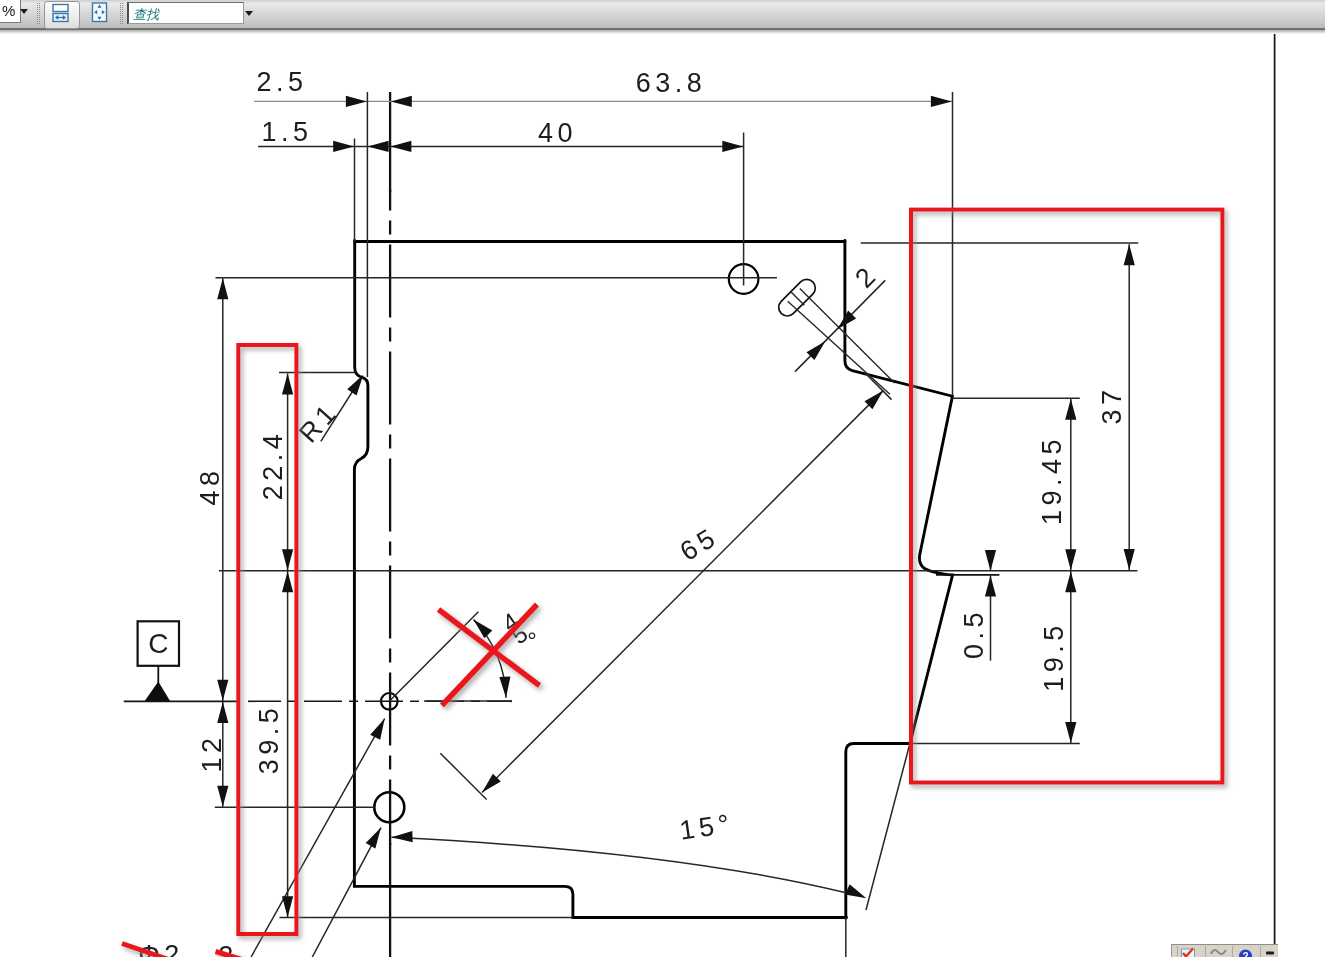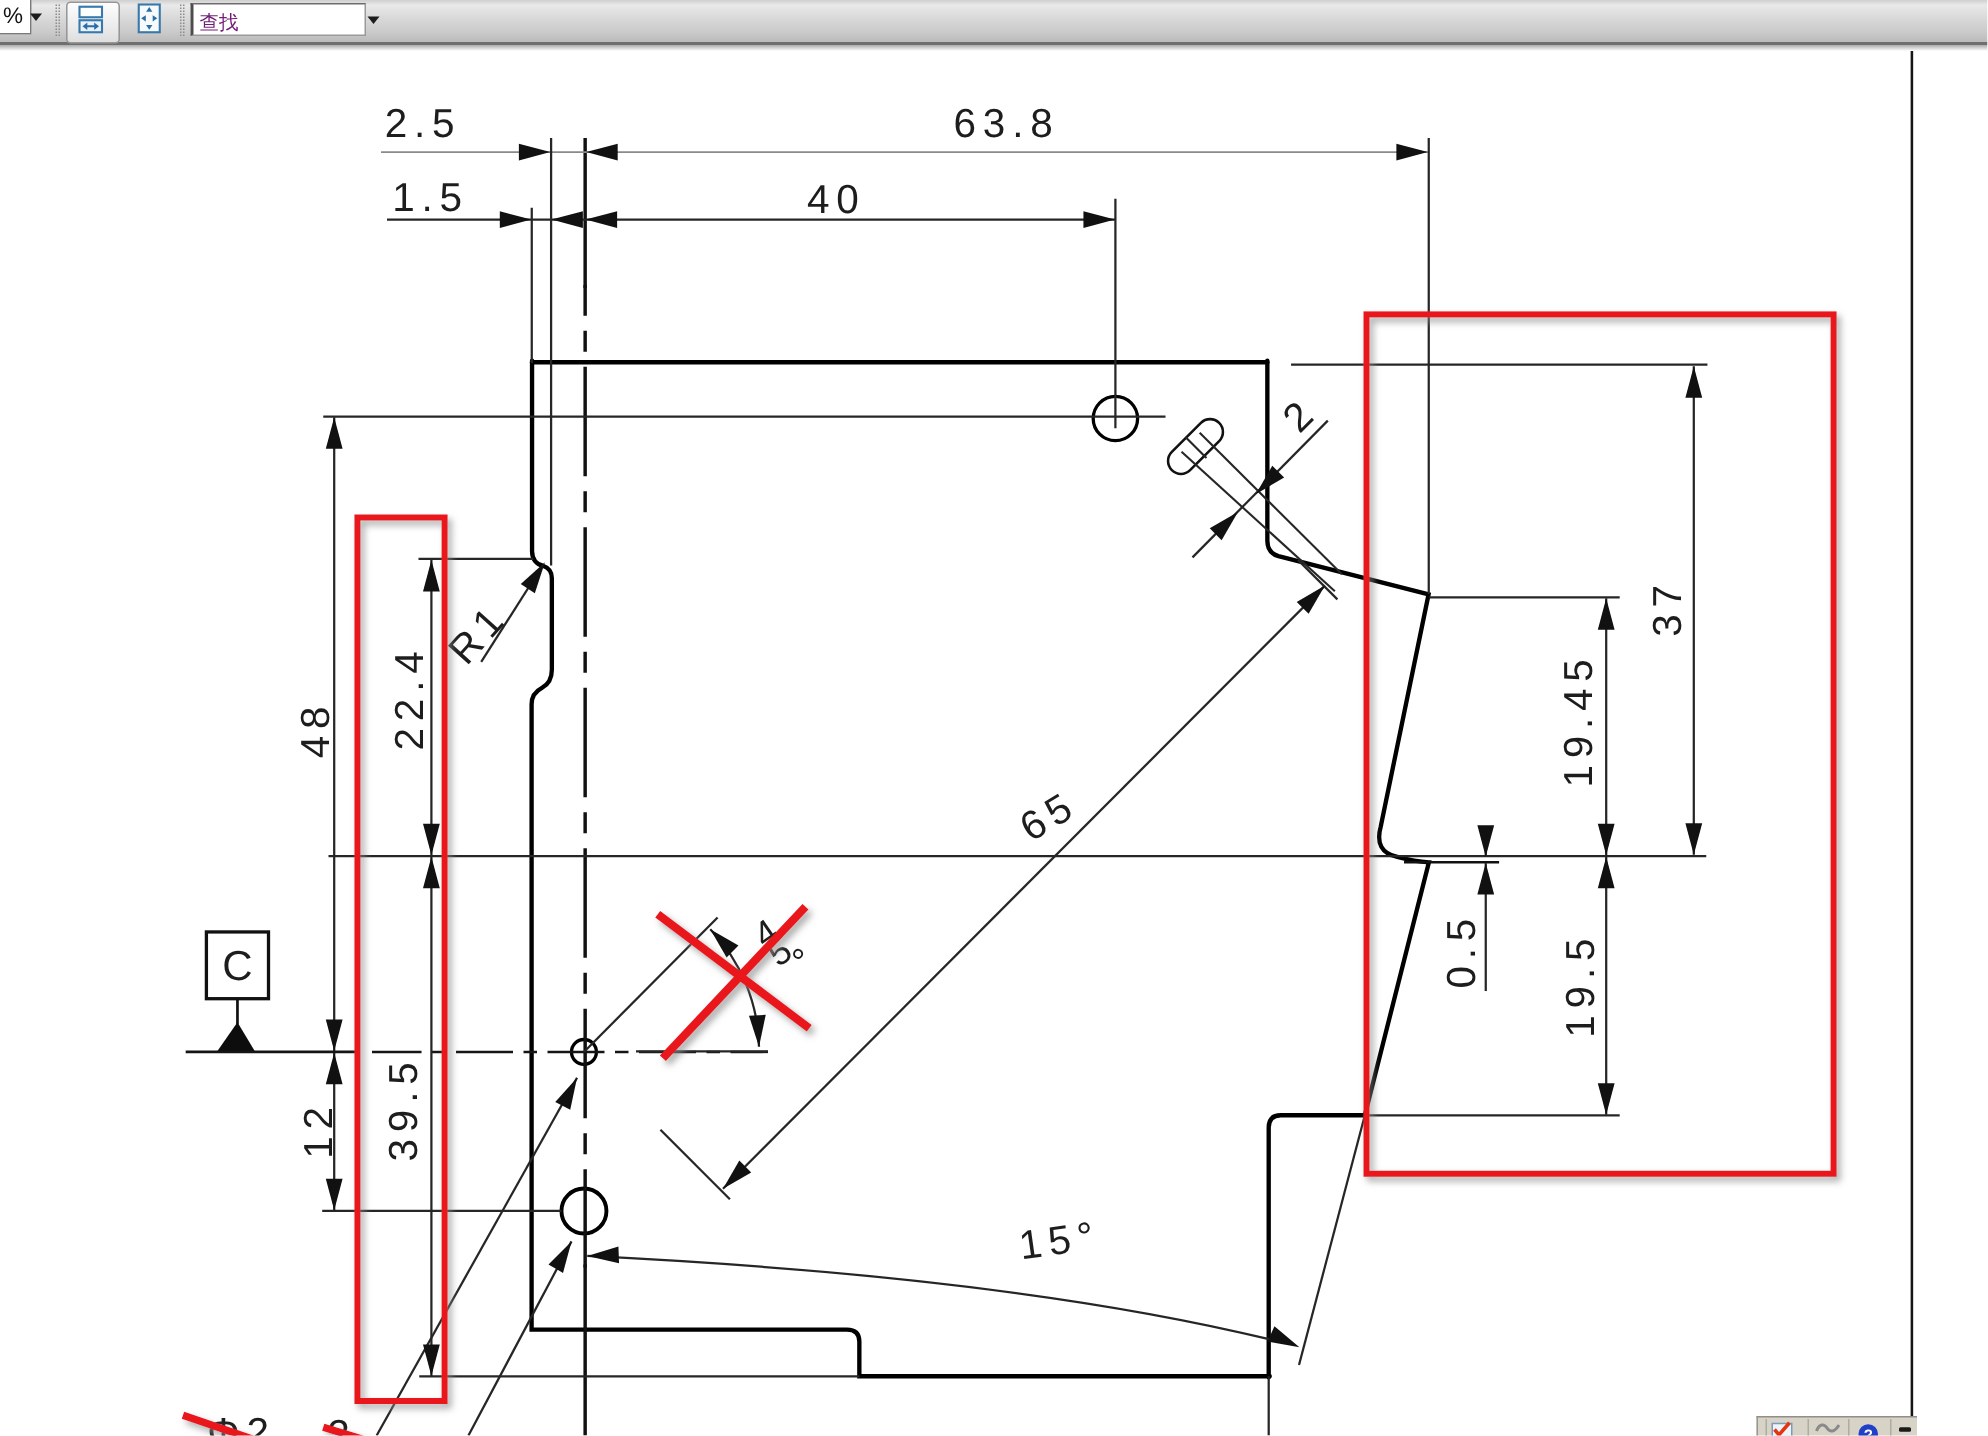--- a/index.html
+++ b/index.html
@@ -15,21 +15,21 @@
       border:1px solid #7a7a7a;}
   .combo span{position:absolute;left:27px;top:4px;font-size:15px;color:#111;}
   .dd{position:absolute;width:0;height:0;border-left:4.5px solid transparent;
       border-right:4.5px solid transparent;border-top:5px solid #1c1c1c;}
   .sep{position:absolute;top:3px;height:21px;width:1px;border-left:1px dotted #8d8d8d;border-right:1px dotted #8d8d8d;}
   .btn1{position:absolute;left:44px;top:1px;width:34px;height:26px;border:1px solid #979797;
       border-radius:3px;background:linear-gradient(180deg,#fdfdfd,#ececec 60%,#dedede);}
   .btn2{position:absolute;left:84px;top:2px;width:33px;height:25px;}
   .find{position:absolute;left:127px;top:2px;width:114px;height:20px;background:#fff;
       border:1px solid #9a9a9a;border-left:2px solid #4d4d4d;border-top:1px solid #6d6d6d;}
-  .find span{position:absolute;left:4px;top:3px;font-size:13px;color:#701a75;}
+  .find span{position:absolute;left:4px;top:3px;font-size:13px;color:#0f766e;font-style:italic;}
   
   .brp{position:absolute;left:1171px;top:944px;width:106px;height:13px;z-index:6;
       background:#d7d3c7;border-top:1px solid #8f8e88;border-left:1px solid #989791;}
   .brp .cell{position:absolute;top:1px;height:12px;border-left:1px solid #aeaca1;}
 </style>
 </head>
 <body>
 <div id="page">
 
   <div class="tb">

